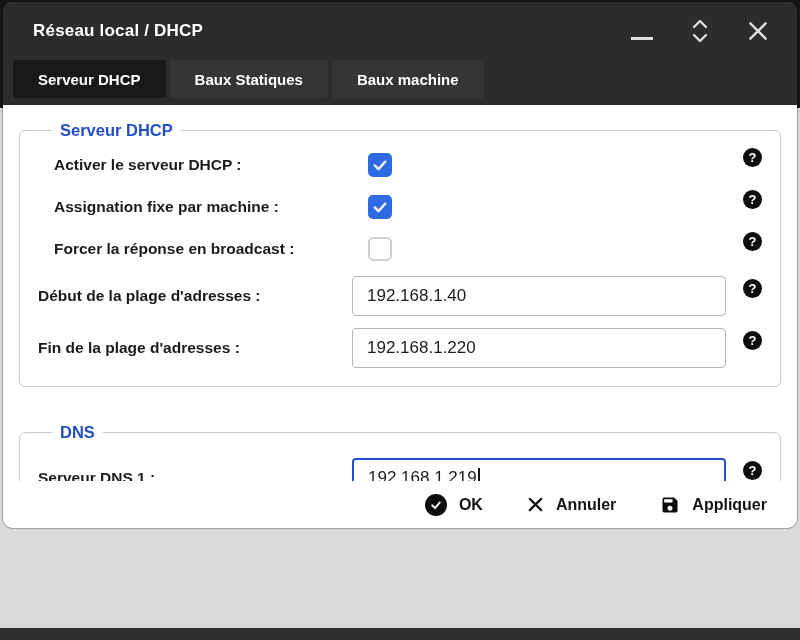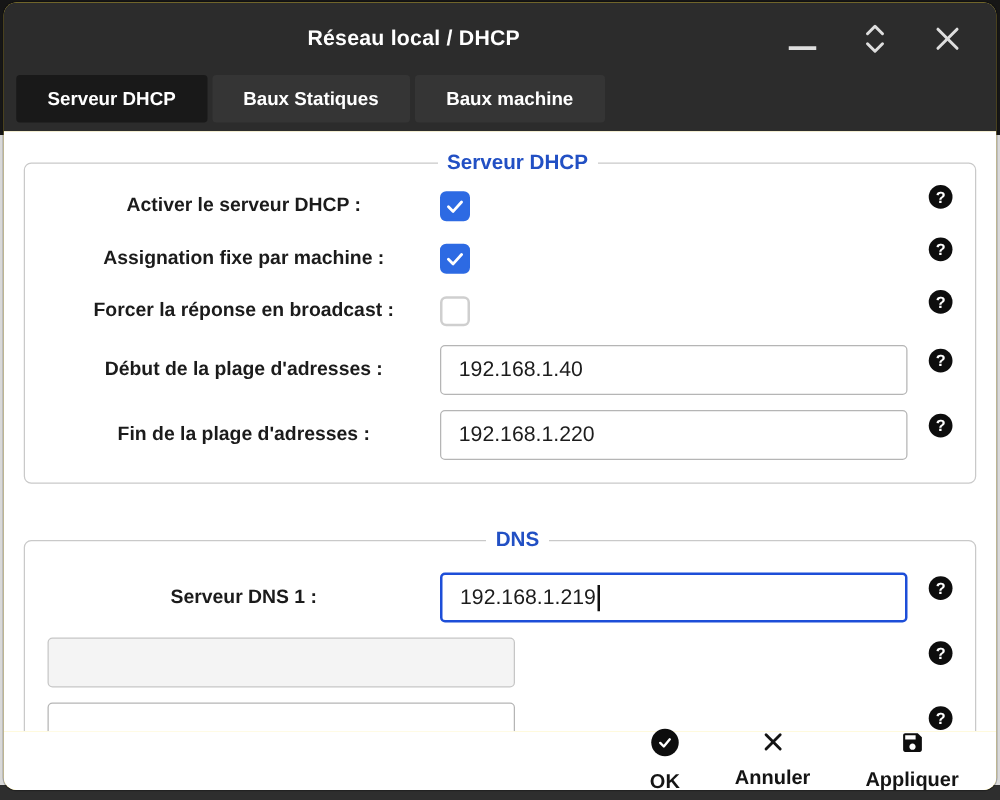--- a/index.html
+++ b/index.html
@@ -3,24 +3,23 @@
 <meta charset="utf-8">
 <style>
   * { margin:0; padding:0; box-sizing:border-box; }
   html,body { width:800px; height:640px; overflow:hidden; }
   body {
     font-family:"Liberation Sans", sans-serif;
     background:linear-gradient(to bottom, #161616 0, #161616 108px, #d9d9d9 108px, #d9d9d9 628px, #2e2e2e 628px, #2e2e2e 100%);
     position:relative;
   }
   .dialog {
-    position:absolute; left:3px; top:2px; width:794px; height:630px;
-    border-radius:10px; background:#fde047; overflow:hidden;
+    position:absolute; left:3px; top:2px; width:794px; height:526px;
+    border-radius:10px; background:#14b8a6; overflow:hidden;
     box-shadow:0 0 0 1px rgba(0,0,0,.25);
-    text-align:center;
   }
   
   .header { height:103px; background:#2c2c2c; }
   .titlebar { height:58px; display:flex; align-items:center; padding:0 26px 0 30px; }
   .title { flex:1; color:#ffffff; font-weight:bold; font-size:17px; letter-spacing:.2px; }
   .controls { display:flex; align-items:center; gap:32px; }
   .ctrl { display:flex; align-items:center; justify-content:center; width:26px; height:30px; cursor:pointer; }
   .min-glyph { display:block; width:22px; height:3px; background:#dedede; transform:translateY(7px); }
   .tabbar { height:38px; margin-left:10px; display:flex; gap:4px; }
   .tab {
@@ -35,21 +34,21 @@
     margin:16px 16px 0 16px; border:1px solid #c9c9c9; border-radius:6px;
     padding:4px 18px 12px 18px; min-width:0;
   }
   fieldset.group + fieldset.group { margin-top:36px; }
   fieldset.dns { padding-top:10px; }
   legend {
     color:#2250c4; font-weight:bold; font-size:16.5px;
     padding:0 8px; margin-left:14px;
   }
   .row { display:flex; align-items:center; }
-  .row-cb { height:42px; }
+  .row-cb { height:42px;margin-left:16px; }
   .row-in { height:52px; }
   .lbl { width:314px; font-weight:bold; font-size:15.5px; color:#1b1b1b; flex:none; }
   .checkbox {
     width:24px; height:24px; border-radius:5px; flex:none;
     display:flex; align-items:center; justify-content:center; cursor:pointer;
     background:#ffffff; border:2px solid #cfcfcf;
   }
   .checkbox[data-checked="true"] { background:#2d6ae3; border-color:#2d6ae3; }
   .checkbox svg { display:none; }
   .checkbox[data-checked="true"] svg { display:block; }
@@ -66,21 +65,21 @@
     background:#0d0d0d; color:#fff; font-size:13px; font-weight:bold;
     display:flex; align-items:center; justify-content:center;
     transform:translateY(-8px); cursor:pointer; flex:none;
   }
   
   .footer {
     position:absolute; left:0; bottom:0; width:100%; height:47px; background:#fff;
     display:flex; align-items:center; justify-content:flex-end; gap:44px; padding-right:30px;
   }
   .fbtn { display:flex; align-items:center; gap:12px; cursor:pointer;
-          font-size:16px; font-weight:bold; color:#141414;flex-direction:column; }
+          font-size:16px; font-weight:bold; color:#141414; }
   .ok-circle { width:22px; height:22px; border-radius:50%; background:#0d0d0d;
                display:flex; align-items:center; justify-content:center; }
 </style>
 </head>
 <body>
 
 <div class="dialog">
 
   <div class="header">
     <div class="titlebar">

